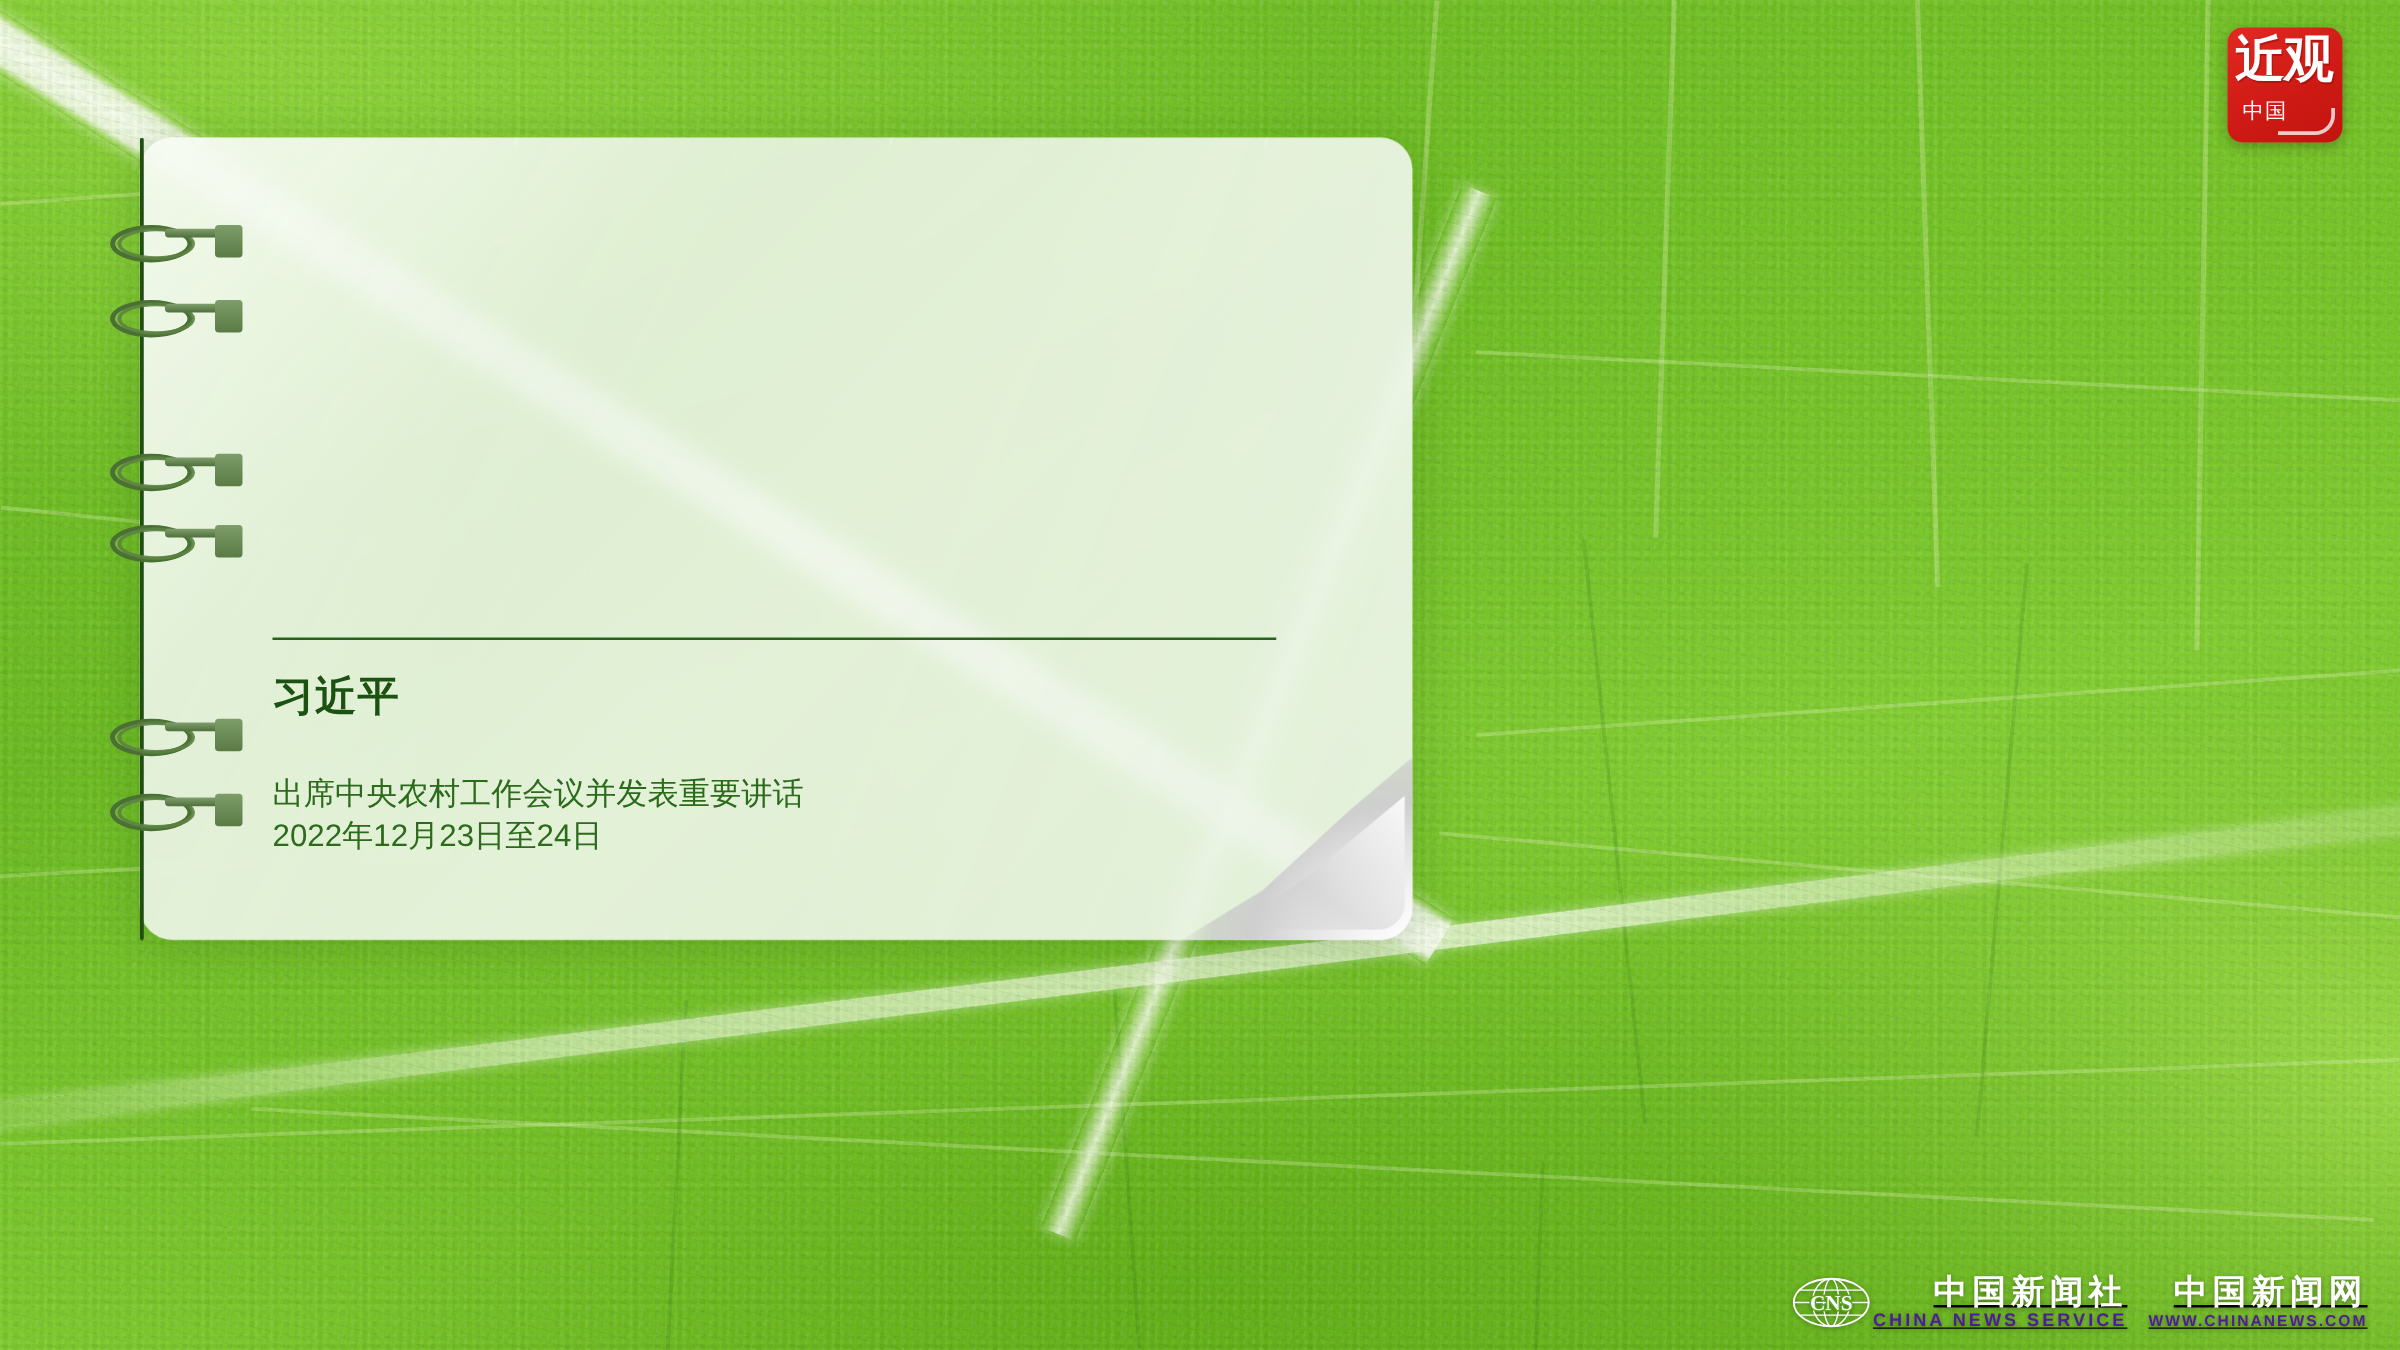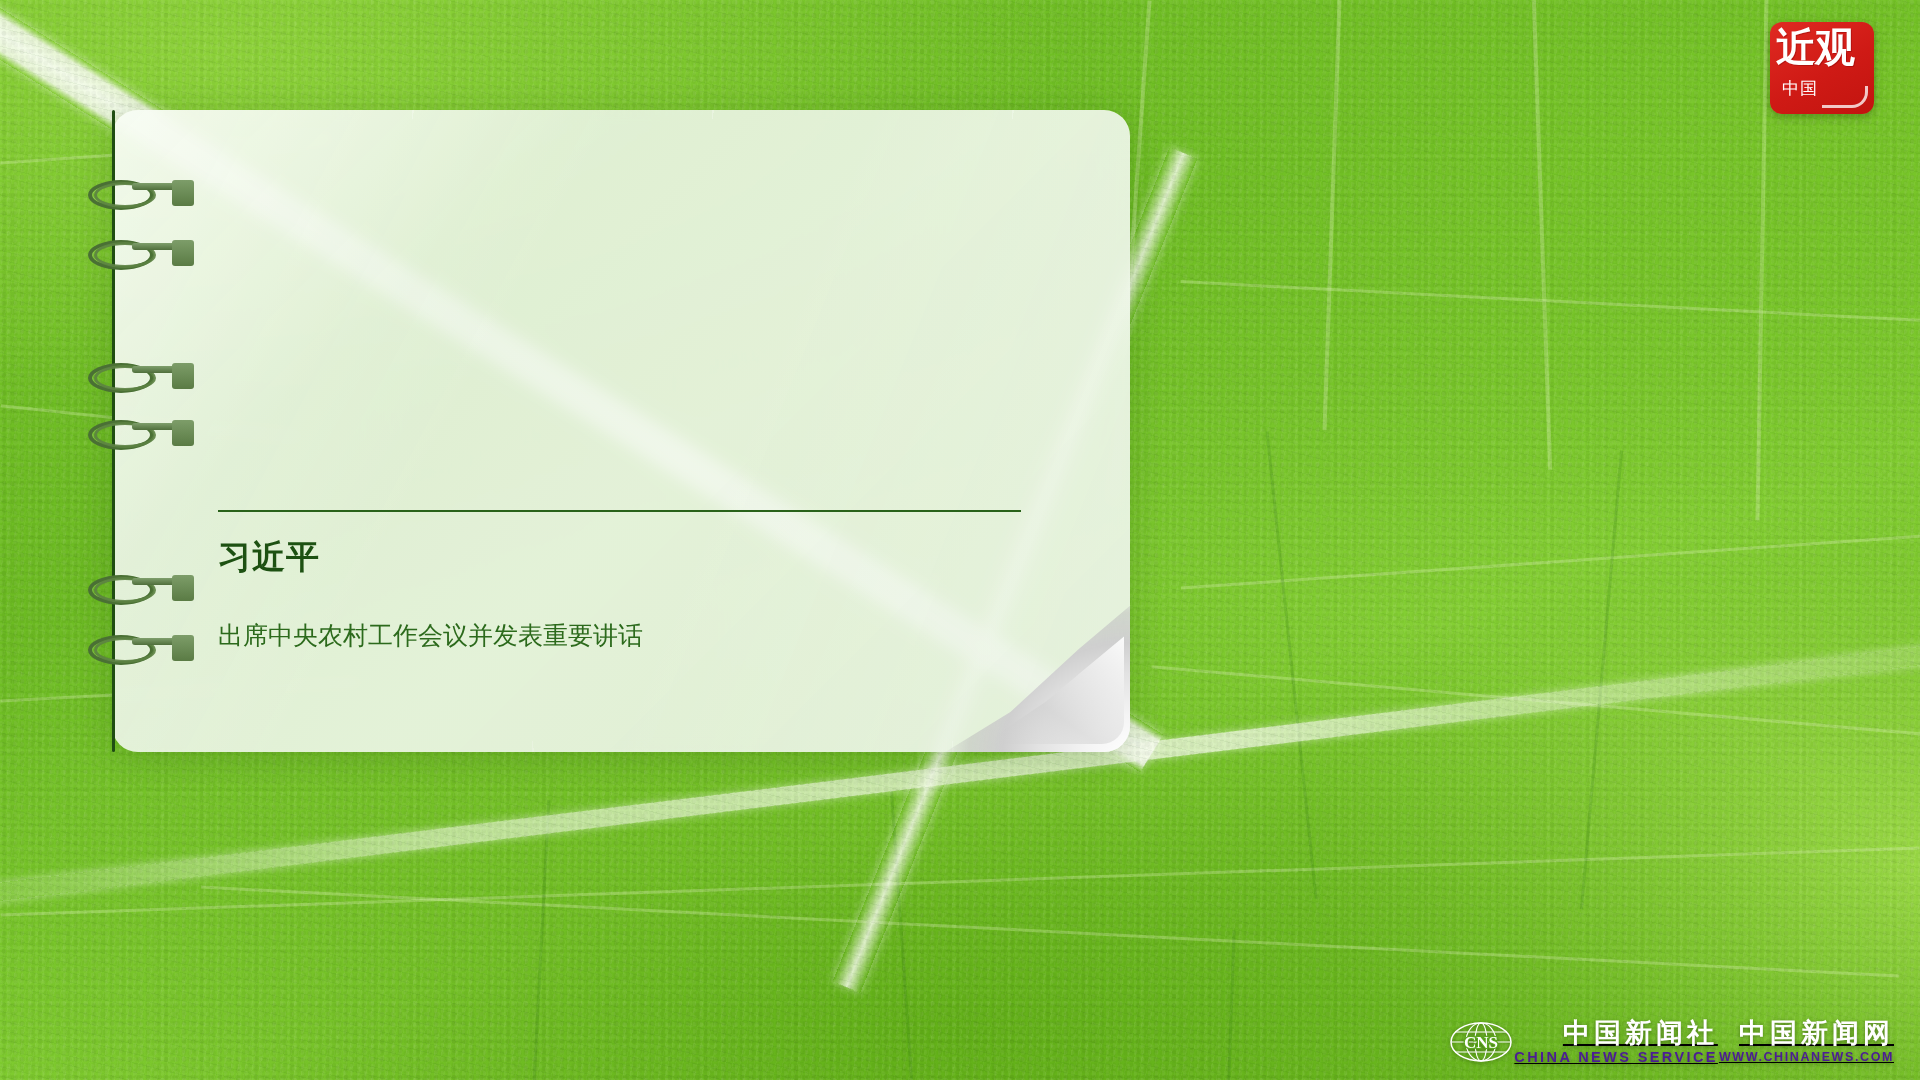--- a/index.html
+++ b/index.html
@@ -176,21 +176,21 @@
   }
   #meta{
     position:absolute; left:218px; top:618px;
     color:#2c6a1c; font-size:25px; line-height:34px; font-weight:500;
   }
   #meta span{ display:block; white-space:nowrap; }
 
   
   #badge{
     position:absolute; right:46px; top:22px;
-    width:104px; height:92px; border-radius:12px;
+    width:92px; height:92px; border-radius:12px;
     background:linear-gradient(150deg,#e02a22 0%,#cf1a15 55%,#c2140f 100%);
     box-shadow:0 3px 10px rgba(0,0,0,.25);
     overflow:hidden;
   }
   #badge .bigtxt{
     position:absolute; left:6px; top:6px;
     color:#fff; font-size:40px; font-weight:900;
     letter-spacing:-1px; line-height:40px;
     font-family:"Liberation Serif","DejaVu Serif",serif;
     text-shadow:1px 1px 0 rgba(120,0,0,.35);
@@ -218,21 +218,21 @@
   .wm-block{ display:flex; flex-direction:column; align-items:flex-end;text-decoration:underline; }
   .wm-cn{
     color:#fff; font-size:27px; font-weight:700; letter-spacing:4px;
     font-family:"Liberation Serif","DejaVu Serif",serif; line-height:30px;
     white-space:nowrap;
   }
   .wm-en{
     color:#4c1d95; font-size:14.5px; font-weight:700; letter-spacing:2.4px;
     line-height:18px; white-space:nowrap;
   }
-  .wm-en.small{ font-size:12.5px; letter-spacing:1.6px; }
+  .wm-en.small{ font-size:12.5px; letter-spacing:1.6px;margin-left:16px; }
 </style>
 </head>
 <body>
 
 <div id="bg">
   <div class="base"></div>
 
   <div class="parcels">
     <div class="pcl l" style="left:0;top:150px;width:330px;height:3px;transform:rotate(-4deg);"></div>
     <div class="pcl l" style="left:0;top:420px;width:300px;height:3px;transform:rotate(6deg);"></div>
@@ -309,20 +309,21 @@
 
 <div id="headline">
 </div>
 
 <div id="divider"></div>
 
 <div id="author">习近平</div>
 
 <div id="meta">
   <span>出席中央农村工作会议并发表重要讲话</span>
+  <span>2022年12月23日至24日</span>
 </div>
 
 <div id="badge">
   <div class="bigtxt">近观</div>
   <div class="smalltxt">中国</div>
   <div class="swoosh"></div>
 </div>
 
 <div id="watermark">
   <svg id="cns-globe" viewBox="0 0 128 84">

